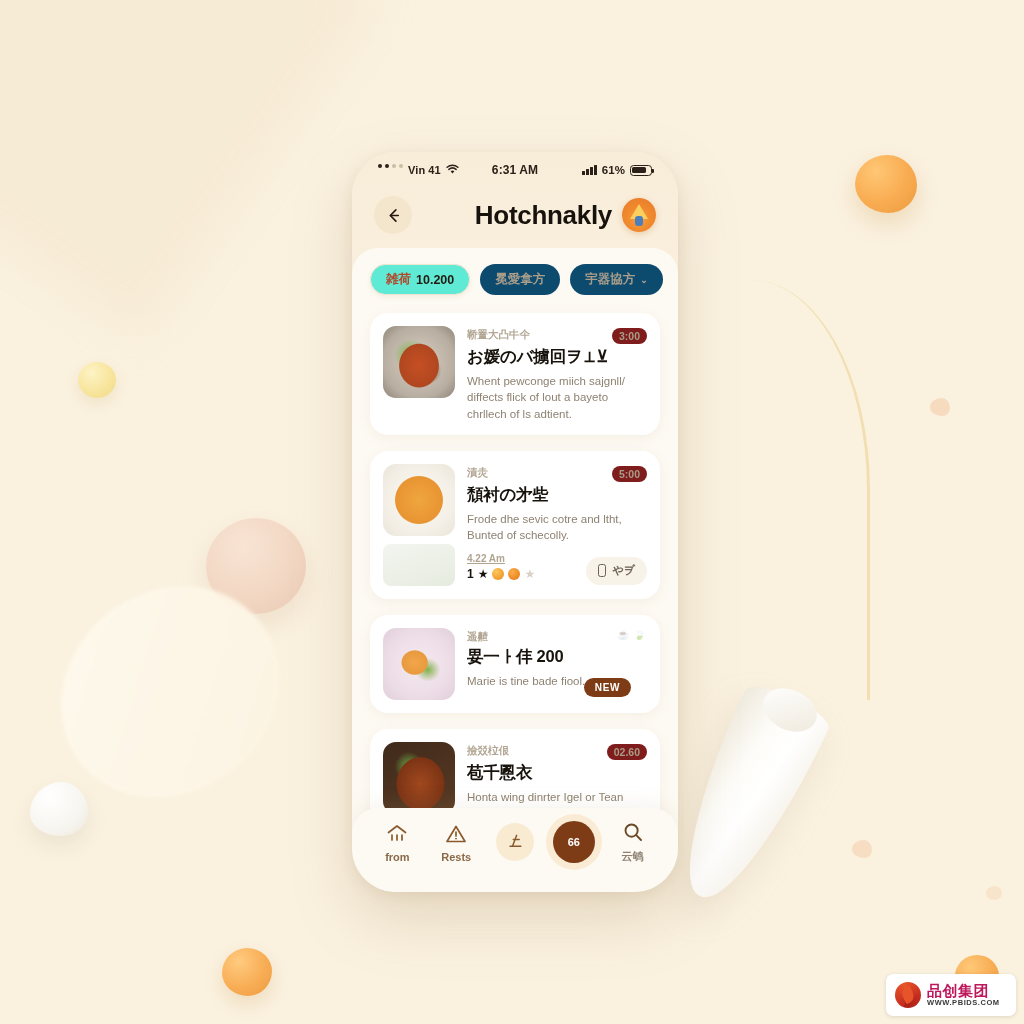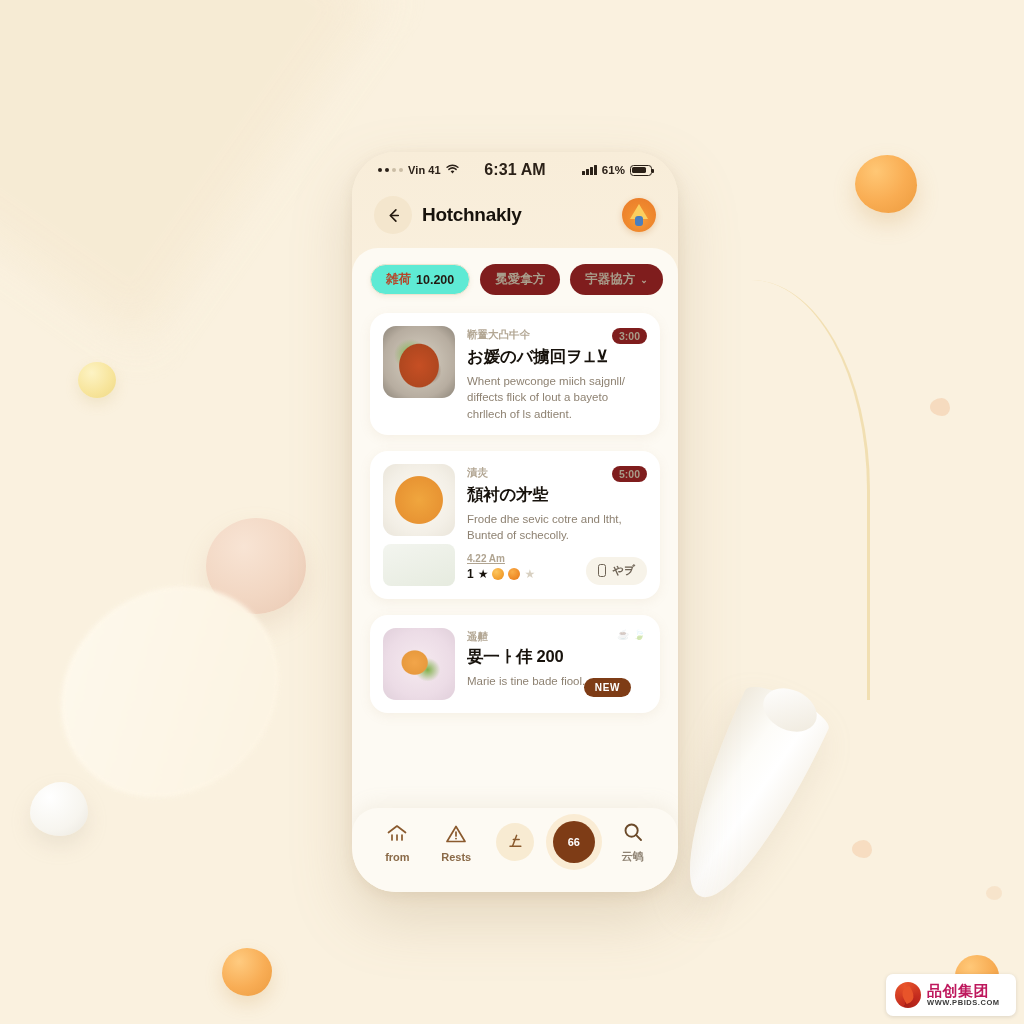--- a/index.html
+++ b/index.html
@@ -128,26 +128,26 @@
 
   
   .statusbar {
     height: 30px;
     display: flex; align-items: center;
     padding: 6px 26px 0 26px;
     font-size: 11.5px; font-weight: 700;
     color: #2b2118;
     letter-spacing: .1px;
   }
-  .sb-left { display: flex; align-items: center; gap: 5px; flex: 1; }
+  .sb-left { display: flex; align-items: flex-start; gap: 5px; flex: 1; }
   .sb-dots { display: flex; gap: 3px; }
   .sb-dots i { width: 4px; height: 4px; border-radius: 50%; background: #2b2118; display: block; }
   .sb-dots i.faint { background: #cbbda6; }
   .sb-carrier { font-size: 11px; font-weight: 700; }
-  .sb-center { font-size: 16px; font-weight: 700; }
+  .sb-center { font-size: 12px; font-weight: 700; }
   .sb-right { flex: 1; display: flex; align-items: center; justify-content: flex-end; gap: 5px; }
   .sb-bars { display: flex; align-items: flex-end; gap: 1.5px; height: 10px; }
   .sb-bars i { width: 2.5px; background: #2b2118; display: block; border-radius: .5px; }
   .sb-bars i:nth-child(1){height:4px}
   .sb-bars i:nth-child(2){height:6px}
   .sb-bars i:nth-child(3){height:8px}
   .sb-bars i:nth-child(4){height:10px}
   .sb-batt {
     width: 22px; height: 11px; border: 1.4px solid #2b2118;
     border-radius: 3.5px; padding: 1.4px; position: relative;
@@ -167,22 +167,22 @@
   }
   .back-btn {
     width: 38px; height: 38px; border-radius: 50%;
     background: #f4e6cd;
     display: flex; align-items: center; justify-content: center;
     flex: 0 0 auto;
     cursor: pointer;
   }
   .back-btn svg { width: 19px; height: 19px; }
   .appbar-title {
-    flex: 1; text-align: left;
-    font-size: 19px; font-weight: 700; color: #17120c;
+    flex: 1; text-align: right;
+    font-size: 26px; font-weight: 700; color: #17120c;
     letter-spacing: -.3px;
   }
   .avatar {
     width: 34px; height: 34px; border-radius: 50%;
     flex: 0 0 auto;
     background: radial-gradient(circle at 50% 62%, #f7a23c 0%, #f08a2e 42%, #e8792a 100%);
     position: relative; overflow: hidden;
     box-shadow: 0 2px 6px rgba(200,130,60,.3);
     cursor: pointer;
   }
@@ -206,21 +206,21 @@
     padding-top: 16px;
   }
 
   
   .chips { display: flex; gap: 10px; padding: 0 18px 14px 18px; }
   .chip {
     height: 31px; padding: 0 15px;
     border-radius: 16px;
     display: flex; align-items: center; gap: 5px;
     font-size: 12.5px; font-weight: 700;
-    background: #7f1d1d; color: #a89d8b;
+    background: #0c4a6e; color: #a89d8b;
     white-space: nowrap; cursor: pointer;
   }
   .chip.active {
     background: #5eead4; color: #8d3d22;
     border: 1.4px solid #eee4cf;
     box-shadow: 0 2px 5px rgba(180,150,100,.12);
   }
   .chip .cjk { color: #b4462a; }
   .chip .num { color: #231a12; }
   .chip .caret { font-size: 9px; color: #b0a492; }
@@ -532,20 +532,33 @@
           <div class="card-title">㚻一ㅏ仹 200</div>
           <div class="card-desc">Marie is tine bade fiool.</div>
         </div>
         <div class="mini-icons">
           <span>☕</span>
           <span>🍃</span>
         </div>
         <div class="badge-new">NEW</div>
       </div>
 
+      <div class="card">
+        <div class="thumbs">
+          <div class="thumb thumb-grill"></div>
+        </div>
+        <div class="card-body">
+          <div class="card-top">
+            <div class="card-kicker">撿㸚柆佷</div>
+            <div class="card-time">02.60</div>
+          </div>
+          <div class="card-title">苞千慁衣</div>
+          <div class="card-desc">Honta wing dinrter Igel or Tean</div>
+        </div>
+      </div>
 
     </div>
 
     <div class="tabbar">
       <div class="tab">
         <svg class="tab-icon" viewBox="0 0 24 24">
           <path d="M3.5 10.5 12 4l8.5 6.5" stroke="#8a5a2e" stroke-width="1.7" fill="none" stroke-linecap="round" stroke-linejoin="round"></path>
           <path d="M7 13v5M12 13v5M17 13v5" stroke="#8a5a2e" stroke-width="1.7" fill="none" stroke-linecap="round"></path>
         </svg>
         <span class="tab-label">from</span>

